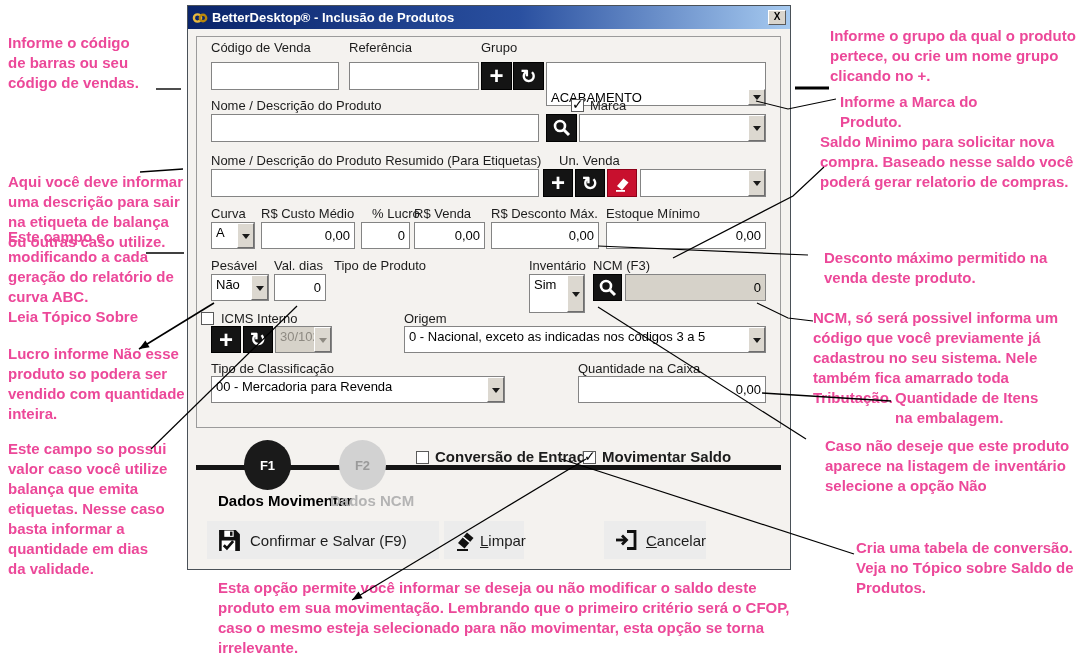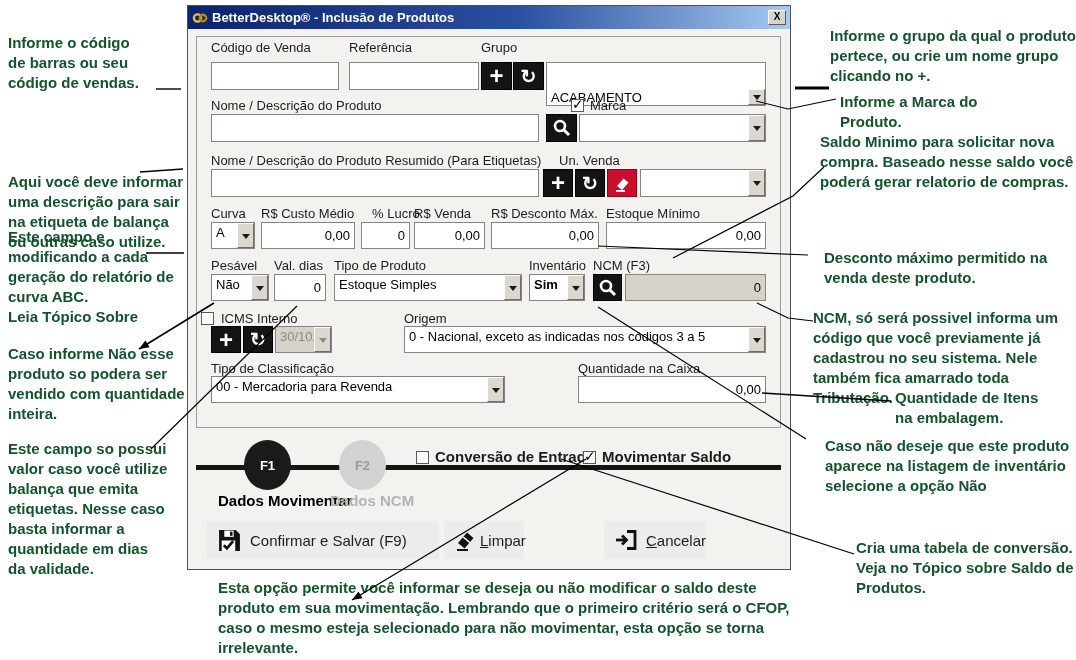--- a/index.html
+++ b/index.html
@@ -2,21 +2,21 @@
 <html><head>
 <meta charset="utf-8">
 <style>
   * { margin:0; padding:0; box-sizing:border-box; }
   html,body { width:1076px; height:660px; background:#fff; overflow:hidden;
               font-family:"Liberation Sans","DejaVu Sans",sans-serif; }
   .canvas { position:relative; width:1076px; height:660px; }
 
   
   .ann { position:absolute; font-weight:bold; font-size:15px; line-height:20px;
-         color:#14532d; white-space:pre-line; }
+         color:#ec4899; white-space:pre-line; }
 
   
   .dialog { position:absolute; left:187px; top:5px; width:604px; height:565px;
             background:#f4f2ef; border:1px solid #4a5158; }
   .titlebar { position:absolute; left:0; top:0; width:100%; height:23px;
               background:linear-gradient(to right,#0a246a,#2a50a0 55%,#a6caf0);
               display:flex; align-items:center; padding:0 4px; }
   .titlebar .ttl { color:#fff; font-weight:bold; font-size:13px; margin-left:4px; white-space:nowrap; }
   .closebtn { margin-left:auto; width:18px; height:15px; background:#d9d5cd;
               border:1px solid; border-color:#fff #5a5a5a #5a5a5a #fff;
@@ -82,21 +82,21 @@
 código de vendas.</div>
   <div class="ann" style="left:8px; top:144px;margin-top:28px;">Aqui você deve informar
 uma descrição para sair
 na etiqueta de balança
 ou outras caso utilize.</div>
   <div class="ann" style="left:8px; top:227px;">Este campo e
 modificando a cada
 geração do relatório de
 curva ABC.
 Leia Tópico Sobre</div>
-  <div class="ann" style="left:8px; top:344px;">Caso informe Não esse
+  <div class="ann" style="left:8px; top:344px;">Lucro informe Não esse
 produto so podera ser
 vendido com quantidade
 inteira.</div>
   <div class="ann" style="left:8px; top:439px;">Este campo so possui
 valor caso você utilize
 balança que emita
 etiquetas. Nesse caso
 basta informar a
 quantidade em dias
 da validade.</div>
@@ -213,25 +213,21 @@
     <div class="dlg-label" style="left:23px; top:252px;">Pesável</div>
     <div class="dlg-label" style="left:86px; top:252px;">Val. dias</div>
     <div class="dlg-label" style="left:146px; top:252px;">Tipo de Produto</div>
     <div class="dlg-label" style="left:341px; top:252px;">Inventário</div>
     <div class="dlg-label" style="left:405px; top:252px;">NCM (F3)</div>
     <div class="combo" style="left:23px; top:268px; width:58px; height:27px;">
       <span class="ctxt">Não</span>
       <span class="carrow"></span>
     </div>
     <input class="tin num" style="left: 86px; top: 268px; width: 52px; height: 27px;" value="0">
-    <div class="combo" style="left:146px; top:268px; width:188px; height:27px;">
-      <span class="ctxt">Estoque Simples</span>
-      <span class="carrow"></span>
-    </div>
-    <div class="combo" style="left:341px; top:268px; width:56px; height:27px;font-weight:bold;">
+    <div class="combo" style="left:341px; top:268px; width:56px; height:39px;">
       <span class="ctxt">Sim</span>
       <span class="carrow"></span>
     </div>
     <button class="bbtn" style="left:405px; top:268px; width:29px; height:27px;">
       <svg width="20" height="20" viewBox="0 0 20 20">
         <circle cx="8" cy="8" r="5" fill="none" stroke="#fff" stroke-width="2.6"></circle>
         <line x1="12" y1="12" x2="17" y2="17" stroke="#fff" stroke-width="3"></line>
       </svg>
     </button>
     <input class="tin num gray" style="left: 437px; top: 268px; width: 141px; height: 27px;" value="0">

